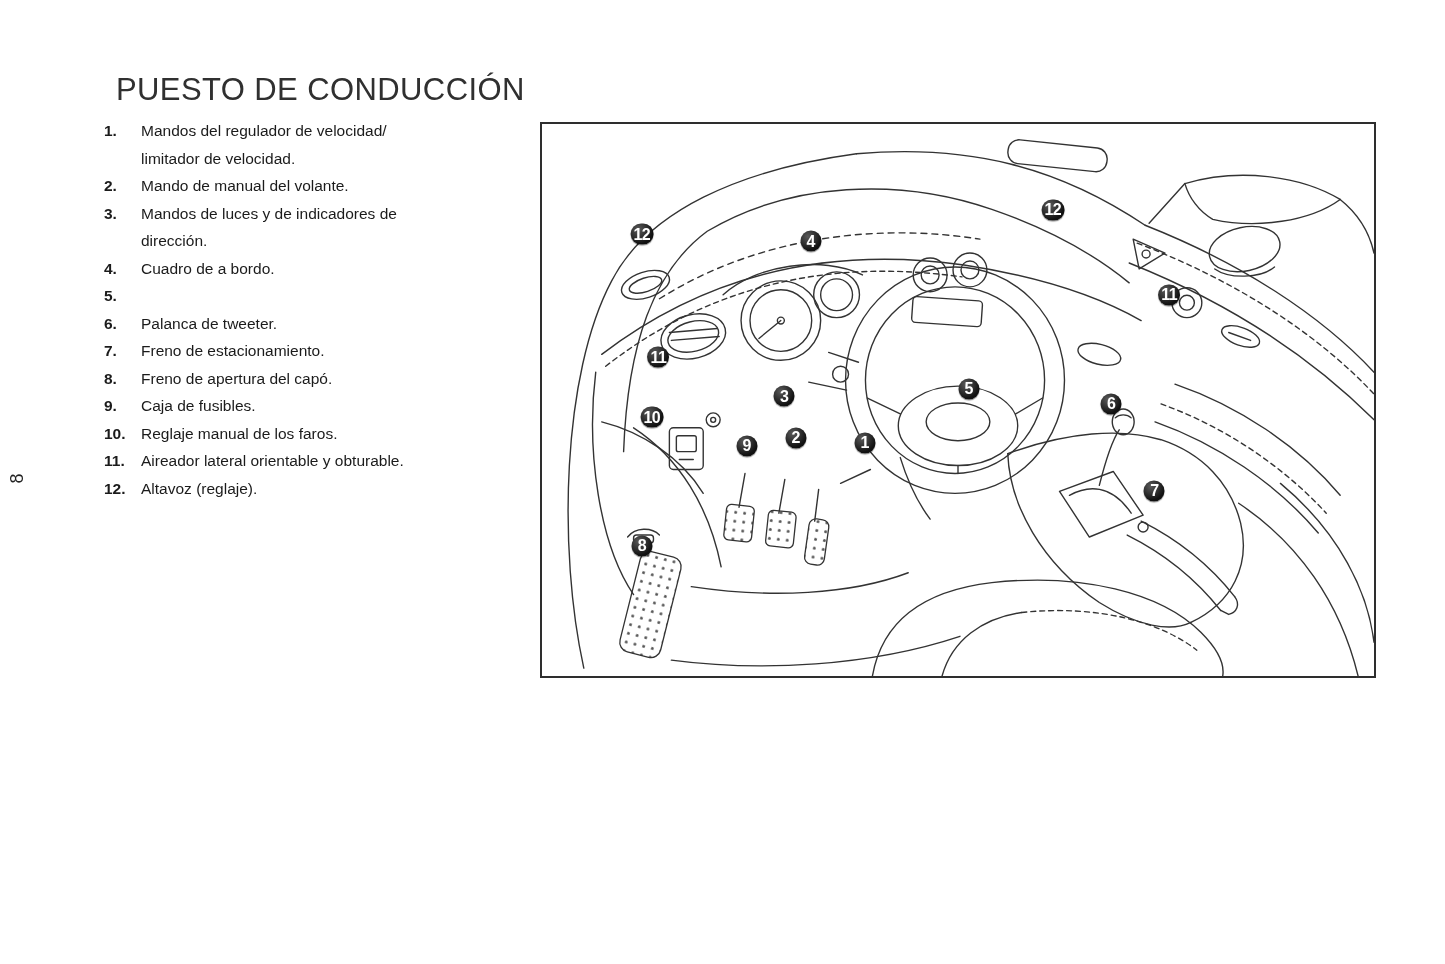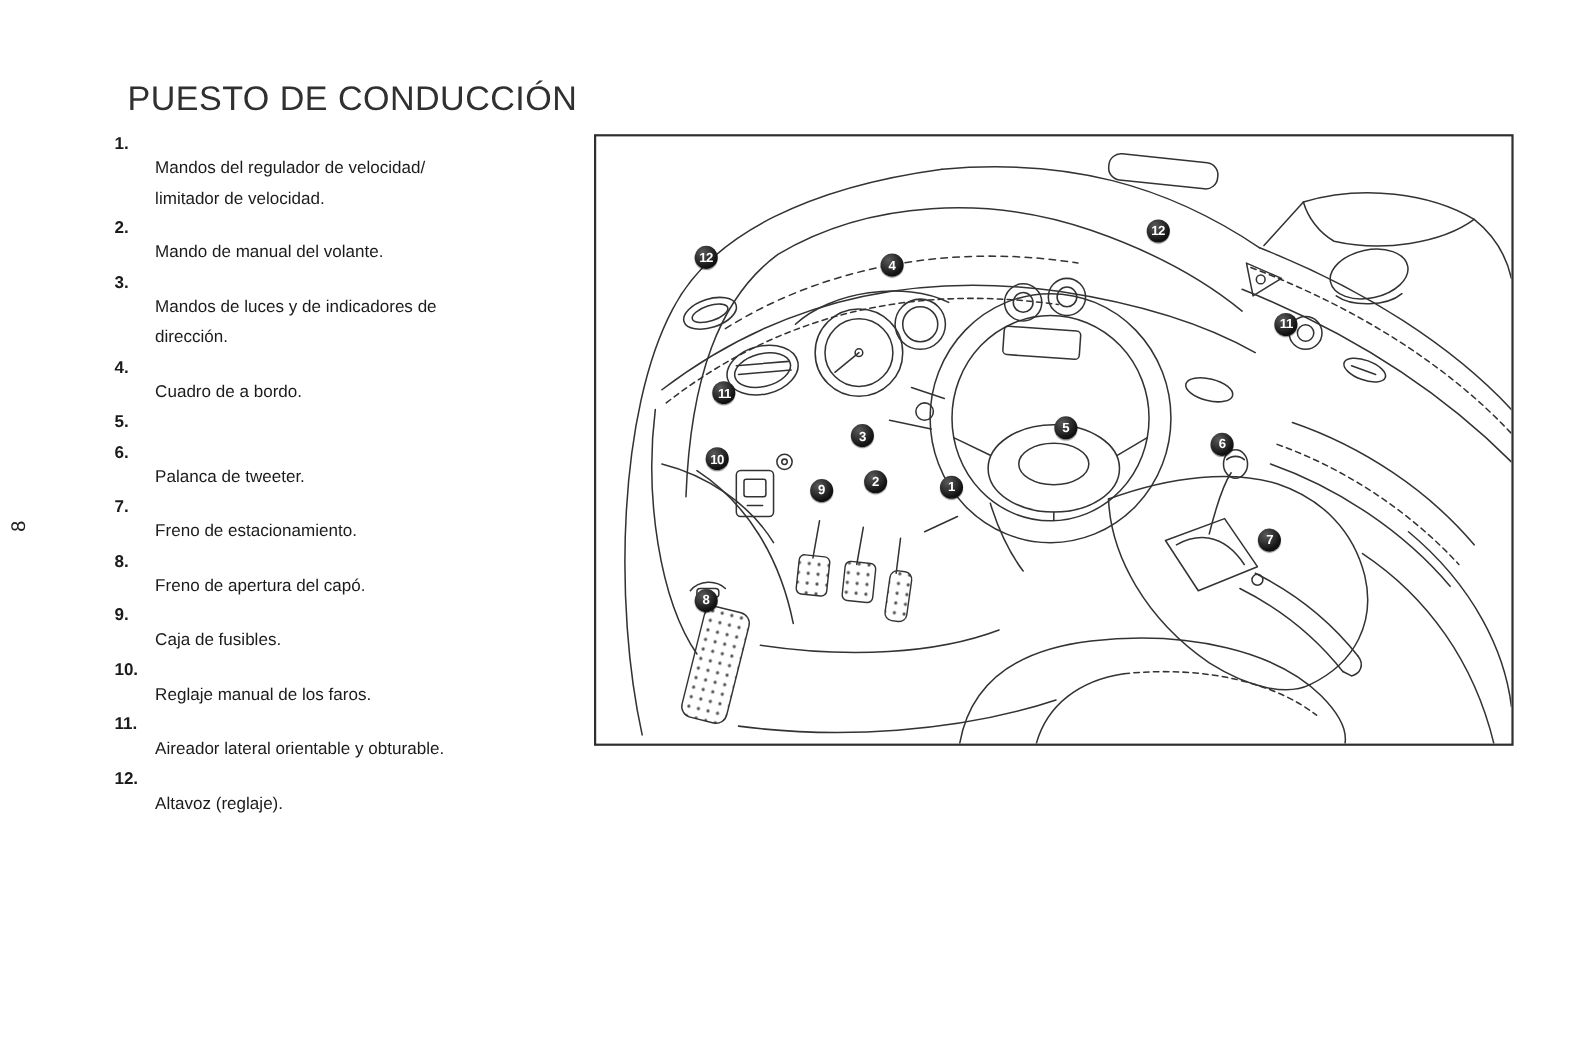--- a/index.html
+++ b/index.html
@@ -20,34 +20,34 @@
     position: absolute; left: 12px; top: 468px;
     font-size: 18px; color: #222;
     transform: rotate(-90deg);
   }
   .legend {
     position: absolute; left: 104px; top: 117px; width: 432px;
     font-size: 15.5px; line-height: 27.5px; color: #1b1b1b;
   }
   .legend-item { display: flex; }
   .legend-num { flex: 0 0 37px; width: 37px; font-weight: 700; }
-  .legend-text { white-space: nowrap; margin-top: 22px; }
+  .legend-text { white-space: nowrap; }
   .diagram-frame {
     position: absolute; left: 540px; top: 122px; width: 836px; height: 556px;
     border: 2px solid #2e2e2e; background: #ffffff;
   }
   .diagram-frame svg { position: absolute; inset: 0; width: 100%; height: 100%; }
   .badge-layer { position: absolute; inset: 0; }
   .badge {
     position: absolute; transform: translate(-50%, -50%);
     min-width: 21px; height: 21px; padding: 0 3px;
     border-radius: 11px;
     background: radial-gradient(circle at 35% 28%, #5a5a5a 0%, var(--badge-bg, #111) 68%);
     color: var(--badge-fg, #fff);
-    font-size: 12px; font-weight: 700; letter-spacing: -0.5px;
+    font-size: 16px; font-weight: 700; letter-spacing: -0.5px;
     display: flex; align-items: center; justify-content: center;
     box-shadow: 0 1px 1px rgba(0,0,0,0.45);
   }
 </style>
 </head>
 <body>
 
 <div class="page">
 
   <div class="page-number">8</div>

